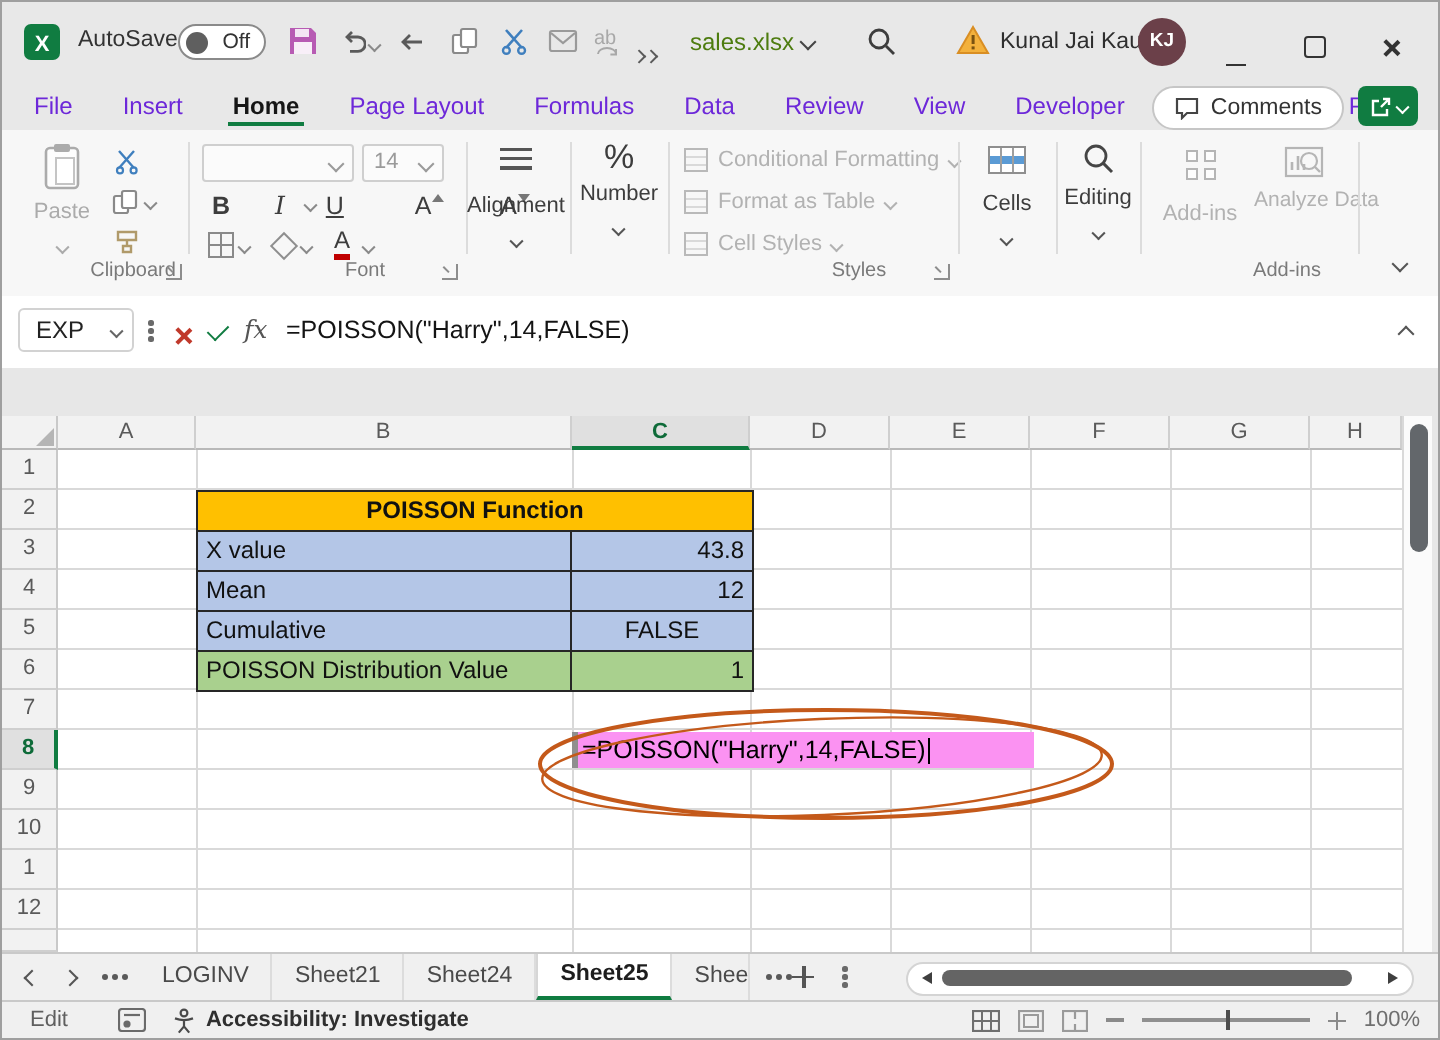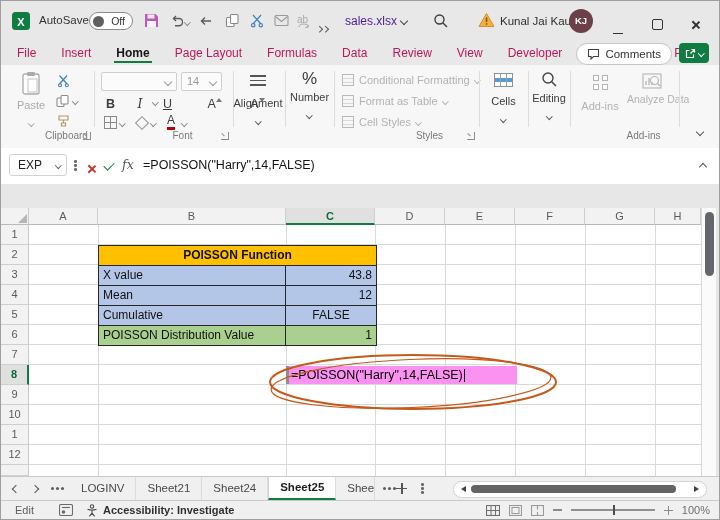--- a/index.html
+++ b/index.html
@@ -19,21 +19,21 @@
   .titlebar{position:absolute;left:0;top:0;right:0;height:40px;background:#e8e8e8;}
   .tb-txt{font-size:11.5px;color:#333;}
   .toggle{position:absolute;width:44px;height:18px;border:1px solid #8a8a8a;border-radius:10px;background:#fff;box-sizing:border-box;}
   .toggle .knob{position:absolute;left:3px;top:2.5px;width:11px;height:11px;border-radius:50%;background:#5f5f5f;}
   .toggle .tg-lbl{position:absolute;right:7px;top:2px;font-size:10.5px;color:#333;}
   .avatar{position:absolute;width:24px;height:24px;border-radius:50%;background:#6B4049;color:#fff;font-size:9.5px;font-weight:bold;text-align:center;line-height:24px;}
   .minus-ic{display:inline-block;width:10px;height:1.5px;background:#333;}
   .maxbox{display:inline-block;width:9px;height:9px;border:1.3px solid #333;border-radius:2px;}
   
   .tabrow{position:absolute;left:0;top:40px;right:0;height:24px;background:#e8e8e8;display:flex;align-items:center;padding-left:14px;gap:21px;box-sizing:border-box;}
-  .rtab{font-size:12px;color:#be185d;padding:3px 2px 4px;white-space:nowrap;}
+  .rtab{font-size:12px;color:#6d28d9;padding:3px 2px 4px;white-space:nowrap;}
   .rtab.active{font-weight:bold;color:#161616;border-bottom:2.5px solid #107C41;padding-bottom:1.5px;}
   .comments-btn{position:absolute;right:47px;top:2px;height:20px;border:1px solid #c6c6c6;border-radius:11px;background:#fff;display:flex;align-items:center;gap:5px;padding:0 10px;font-size:11.5px;color:#333;}
   .share-btn{position:absolute;right:10px;top:2px;width:30px;height:20px;border-radius:4px;background:#107C41;display:flex;align-items:center;justify-content:center;gap:3px;color:#fff;}
   
   .ribbon{position:absolute;left:0;top:64px;right:0;height:83px;background:#f7f7f7;border-bottom:1px solid #d5d5d5;}
   .rdiv{position:absolute;top:6px;width:1px;height:56px;background:#dcdcdc;}
   .glabel{position:absolute;top:65px;font-size:10px;color:#7a7a7a;text-align:center;padding-left:19px;}
   .launcher{position:absolute;width:7px;height:7px;border-right:1.2px solid #8d8d8d;border-bottom:1.2px solid #8d8d8d;}
   .launcher::after{content:"";position:absolute;left:1px;top:1px;width:4px;height:1.2px;background:#8d8d8d;transform:rotate(45deg);transform-origin:left top;}
   .gray{color:#ababab;} .dk{color:#3d3d3d;}
@@ -154,21 +154,21 @@
     <svg class="abs" style="left:273px;top:13px;" width="15" height="13">
         <rect x="1" y="1.5" width="13" height="10" rx="1" fill="none" stroke="#9a9a9a" stroke-width="1.1"></rect>
         <path d="M1.5 2.5 7.5 7.5 13.5 2.5" fill="none" stroke="#9a9a9a" stroke-width="1.1"></path>
       </svg>
     <span class="abs" style="left:296px;top:13px;font-size:10px;color:#a8a8a8;font-weight:normal;">ab</span>
     <svg class="abs" style="left:296px;top:21px;" width="13" height="8">
         <path d="M2 5a4.5 3 0 0 1 9 0" fill="none" stroke="#a8a8a8" stroke-width="1"></path>
         <path d="M11 2.5v2.8h-2.8" fill="none" stroke="#a8a8a8" stroke-width="1"></path>
       </svg>
     <span class="abs" style="left:316px;top:16px;color:#5a5a5a;"><span class="cv r sm"></span><span class="cv r sm" style="margin-left:1px;"></span></span>
-    <span class="abs" style="left:344px;top:13px;font-size:12px;color:#4c1d95;">sales.xlsx</span>
+    <span class="abs" style="left:344px;top:13px;font-size:12px;color:#4d7c0f;">sales.xlsx</span>
     <span class="abs cv" style="left:400px;top:17px;color:#444;"></span>
     <svg class="abs" style="left:432px;top:12px;" width="16" height="16">
         <circle cx="6.5" cy="6.5" r="4.5" fill="none" stroke="#3d3d3d" stroke-width="1.4"></circle>
         <path d="M10 10l4 4" stroke="#3d3d3d" stroke-width="1.4"></path>
       </svg>
     <svg class="abs" style="left:477px;top:11px;" width="17" height="16">
         <path d="M8.5 1.5 16 14.5H1z" fill="#F3B13C" stroke="#D98E23" stroke-width="1"></path>
         <rect x="7.8" y="5.5" width="1.5" height="4.5" fill="#7a5210"></rect>
         <rect x="7.8" y="11.2" width="1.5" height="1.5" fill="#7a5210"></rect>
       </svg>

